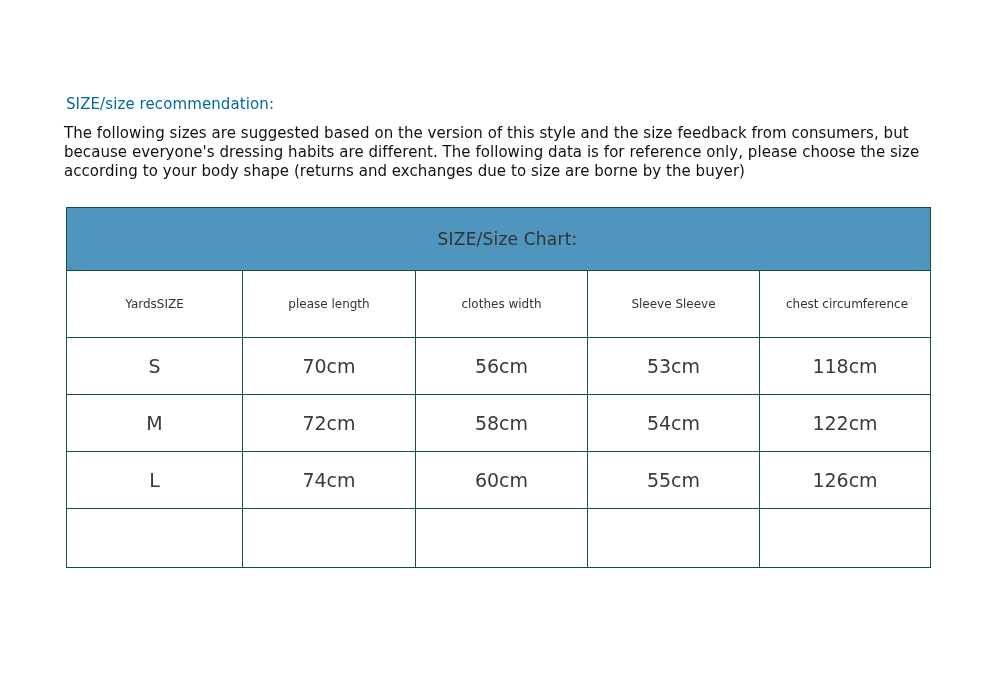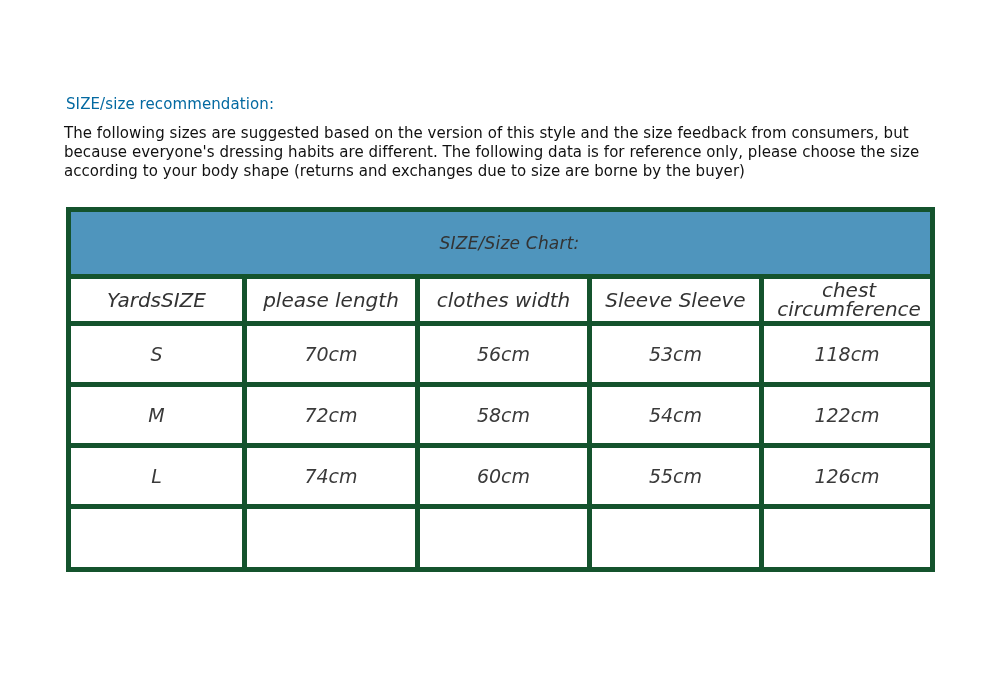--- a/index.html
+++ b/index.html
@@ -49,28 +49,27 @@
   }
   .chart-title-row td {
     background: #4f95bd;
     color: #ffffff;
     font-size: 17px;
     padding: 21px 0 21px 18px;
     border: none;
     letter-spacing: 0.2px;
   }
   .chart td {
-    border: 5px solid #14532d;
+    border: 1px solid #14532d;
     text-align: center;
     color: #333333;
-    font-style: italic;
   }
   .chart tr.header-row td {
-    font-size: 20px;
-    padding: 2px 6px;
+    font-size: 12px;
+    padding: 14px 6px;
     height: 38px;
     line-height: 19px;
     color: #333333;
   }
   .chart tr.header-row td.chest-col {
     text-align: center;
     padding-left: 10px;
   }
   .chart tr.data-row td {
     font-size: 19px;

